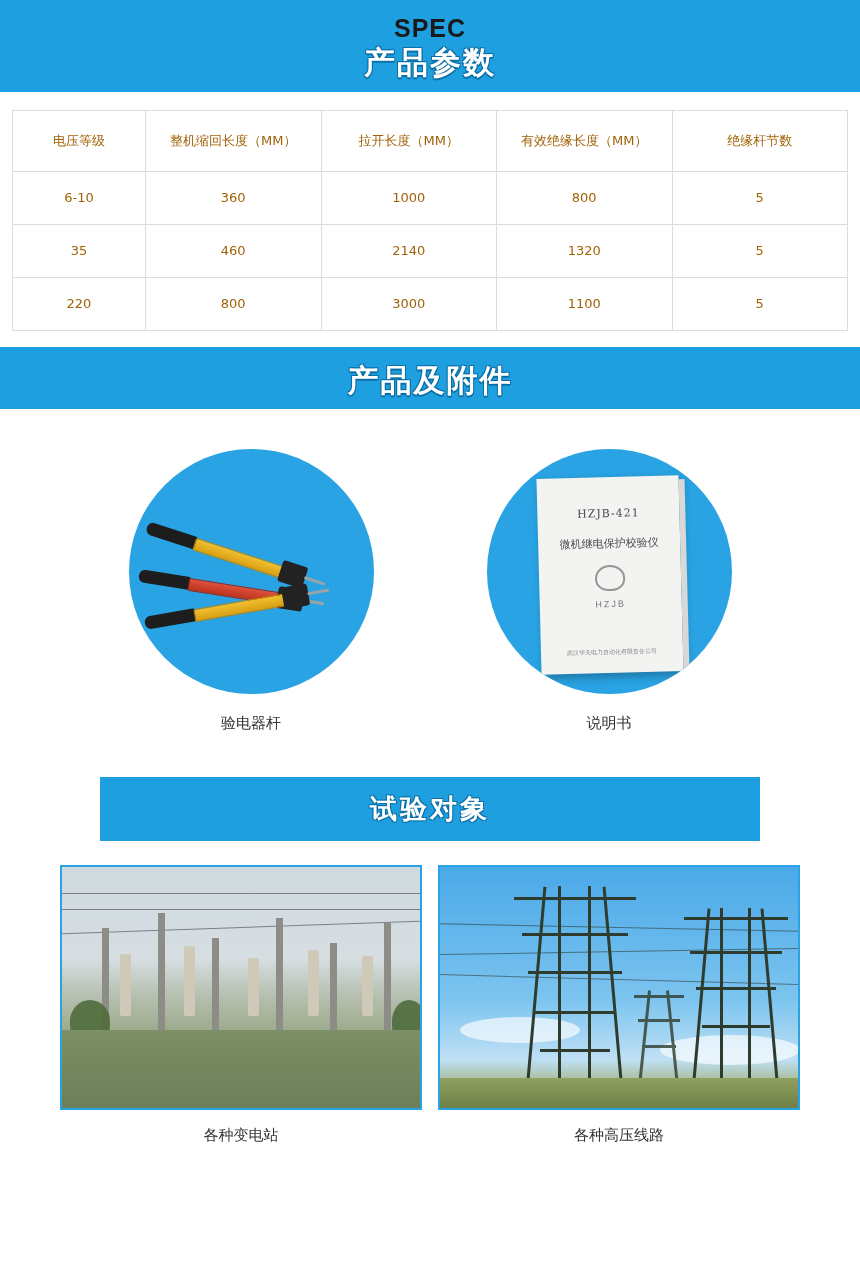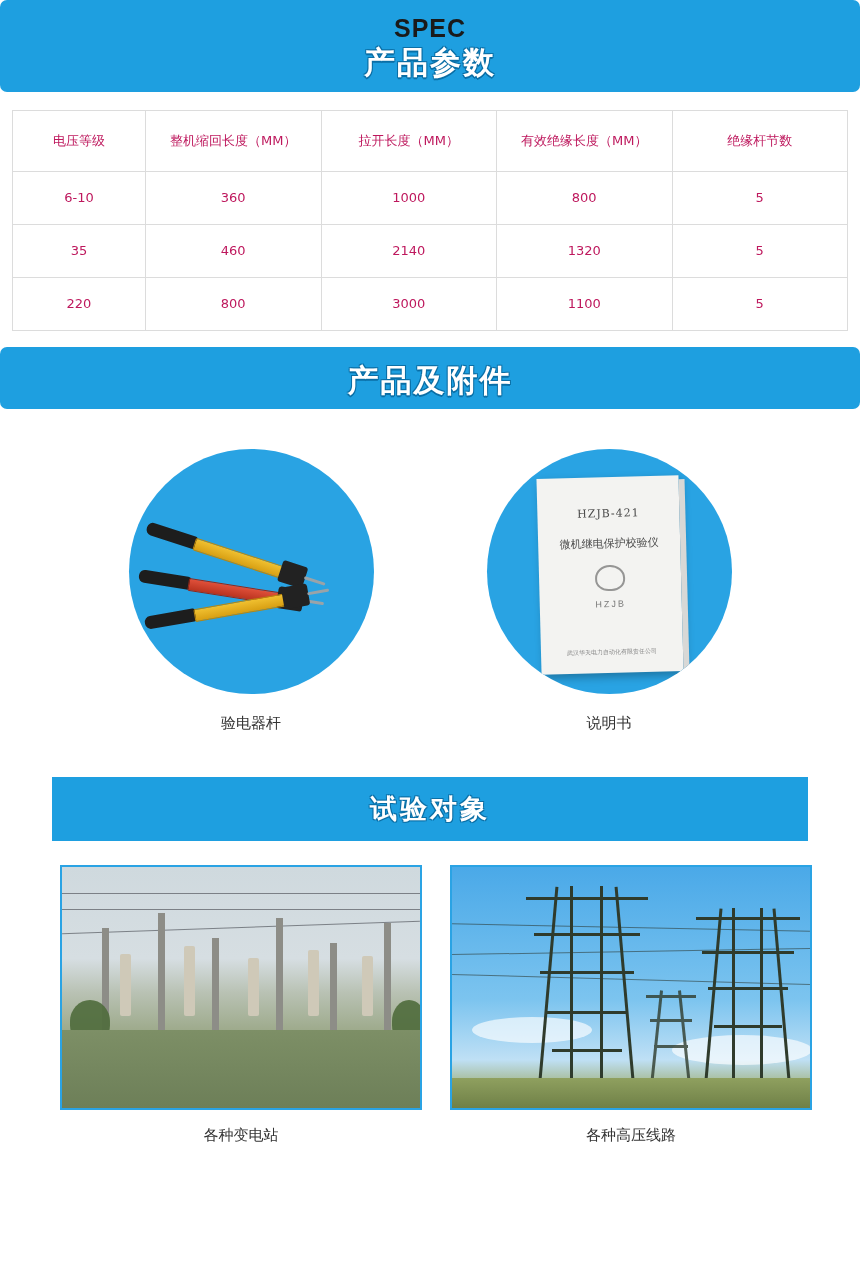--- a/index.html
+++ b/index.html
@@ -18,21 +18,20 @@
     overflow: hidden;
   }
 
   
   .banner {
     background: #1e9fe0;
     width: 860px;
     text-align: center;
     padding: 14px 0 10px 0;
     box-sizing: border-box;
-    border-radius: 7px;
   }
   .banner-en {
     font-family: "Liberation Sans", "DejaVu Sans", sans-serif;
     font-weight: bold;
     color: #1a1a1a;
     letter-spacing: 1px;
     line-height: 1.15;
   }
   .banner-en.small { font-size: 25px; }
   .banner-en.big   { font-size: 29px; }
@@ -57,21 +56,21 @@
     box-sizing: border-box;
   }
   table.spec {
     border-collapse: collapse;
     width: 836px;
     table-layout: fixed;
   }
   table.spec th, table.spec td {
     border: 1px solid #dcdcdc;
     font-size: 13px;
-    color: #be185d;
+    color: #a16207;
     font-weight: normal;
     height: 50px;
     text-align: center;
     vertical-align: middle;
     font-family: "DejaVu Sans", "Liberation Sans", sans-serif;
     margin-top: 45px;
   }
   table.spec th:first-child, table.spec td:first-child { width: 130px; }
   table.spec th { height: 58px; }
 
@@ -188,21 +187,21 @@
   .booklet .bk-foot {
     position: absolute;
     bottom: 16px; left: 0; right: 0;
     text-align: center;
     font-size: 6px;
     color: #8a8a8a;
   }
 
   
   .subbar {
-    width: 756px;
+    width: 660px;
     margin: 34px auto 0 auto;
     background: #1e9fe0;
     text-align: center;
     padding: 14px 0 14px 0;
   }
   .subbar-text {
     color: #ffffff;
     font-size: 27px;
     font-weight: bold;
     letter-spacing: 3px;
@@ -214,21 +213,21 @@
        1px  1px 0 #0b6fa6;
   }
 
   
   .photo-row {
     display: flex;
     justify-content: center;
     gap: 16px;
     padding: 24px 0 0 0;
   }
-  .photo-item { width: 362px; text-align: center; margin-left: 12px; }
+  .photo-item { width: 362px; text-align: center; }
   .photo-frame {
     width: 362px;
     height: 245px;
     border: 2px solid #2aa3e4;
     box-sizing: border-box;
     overflow: hidden;
     position: relative;
   }
   .photo-caption {
     margin-top: 16px;

